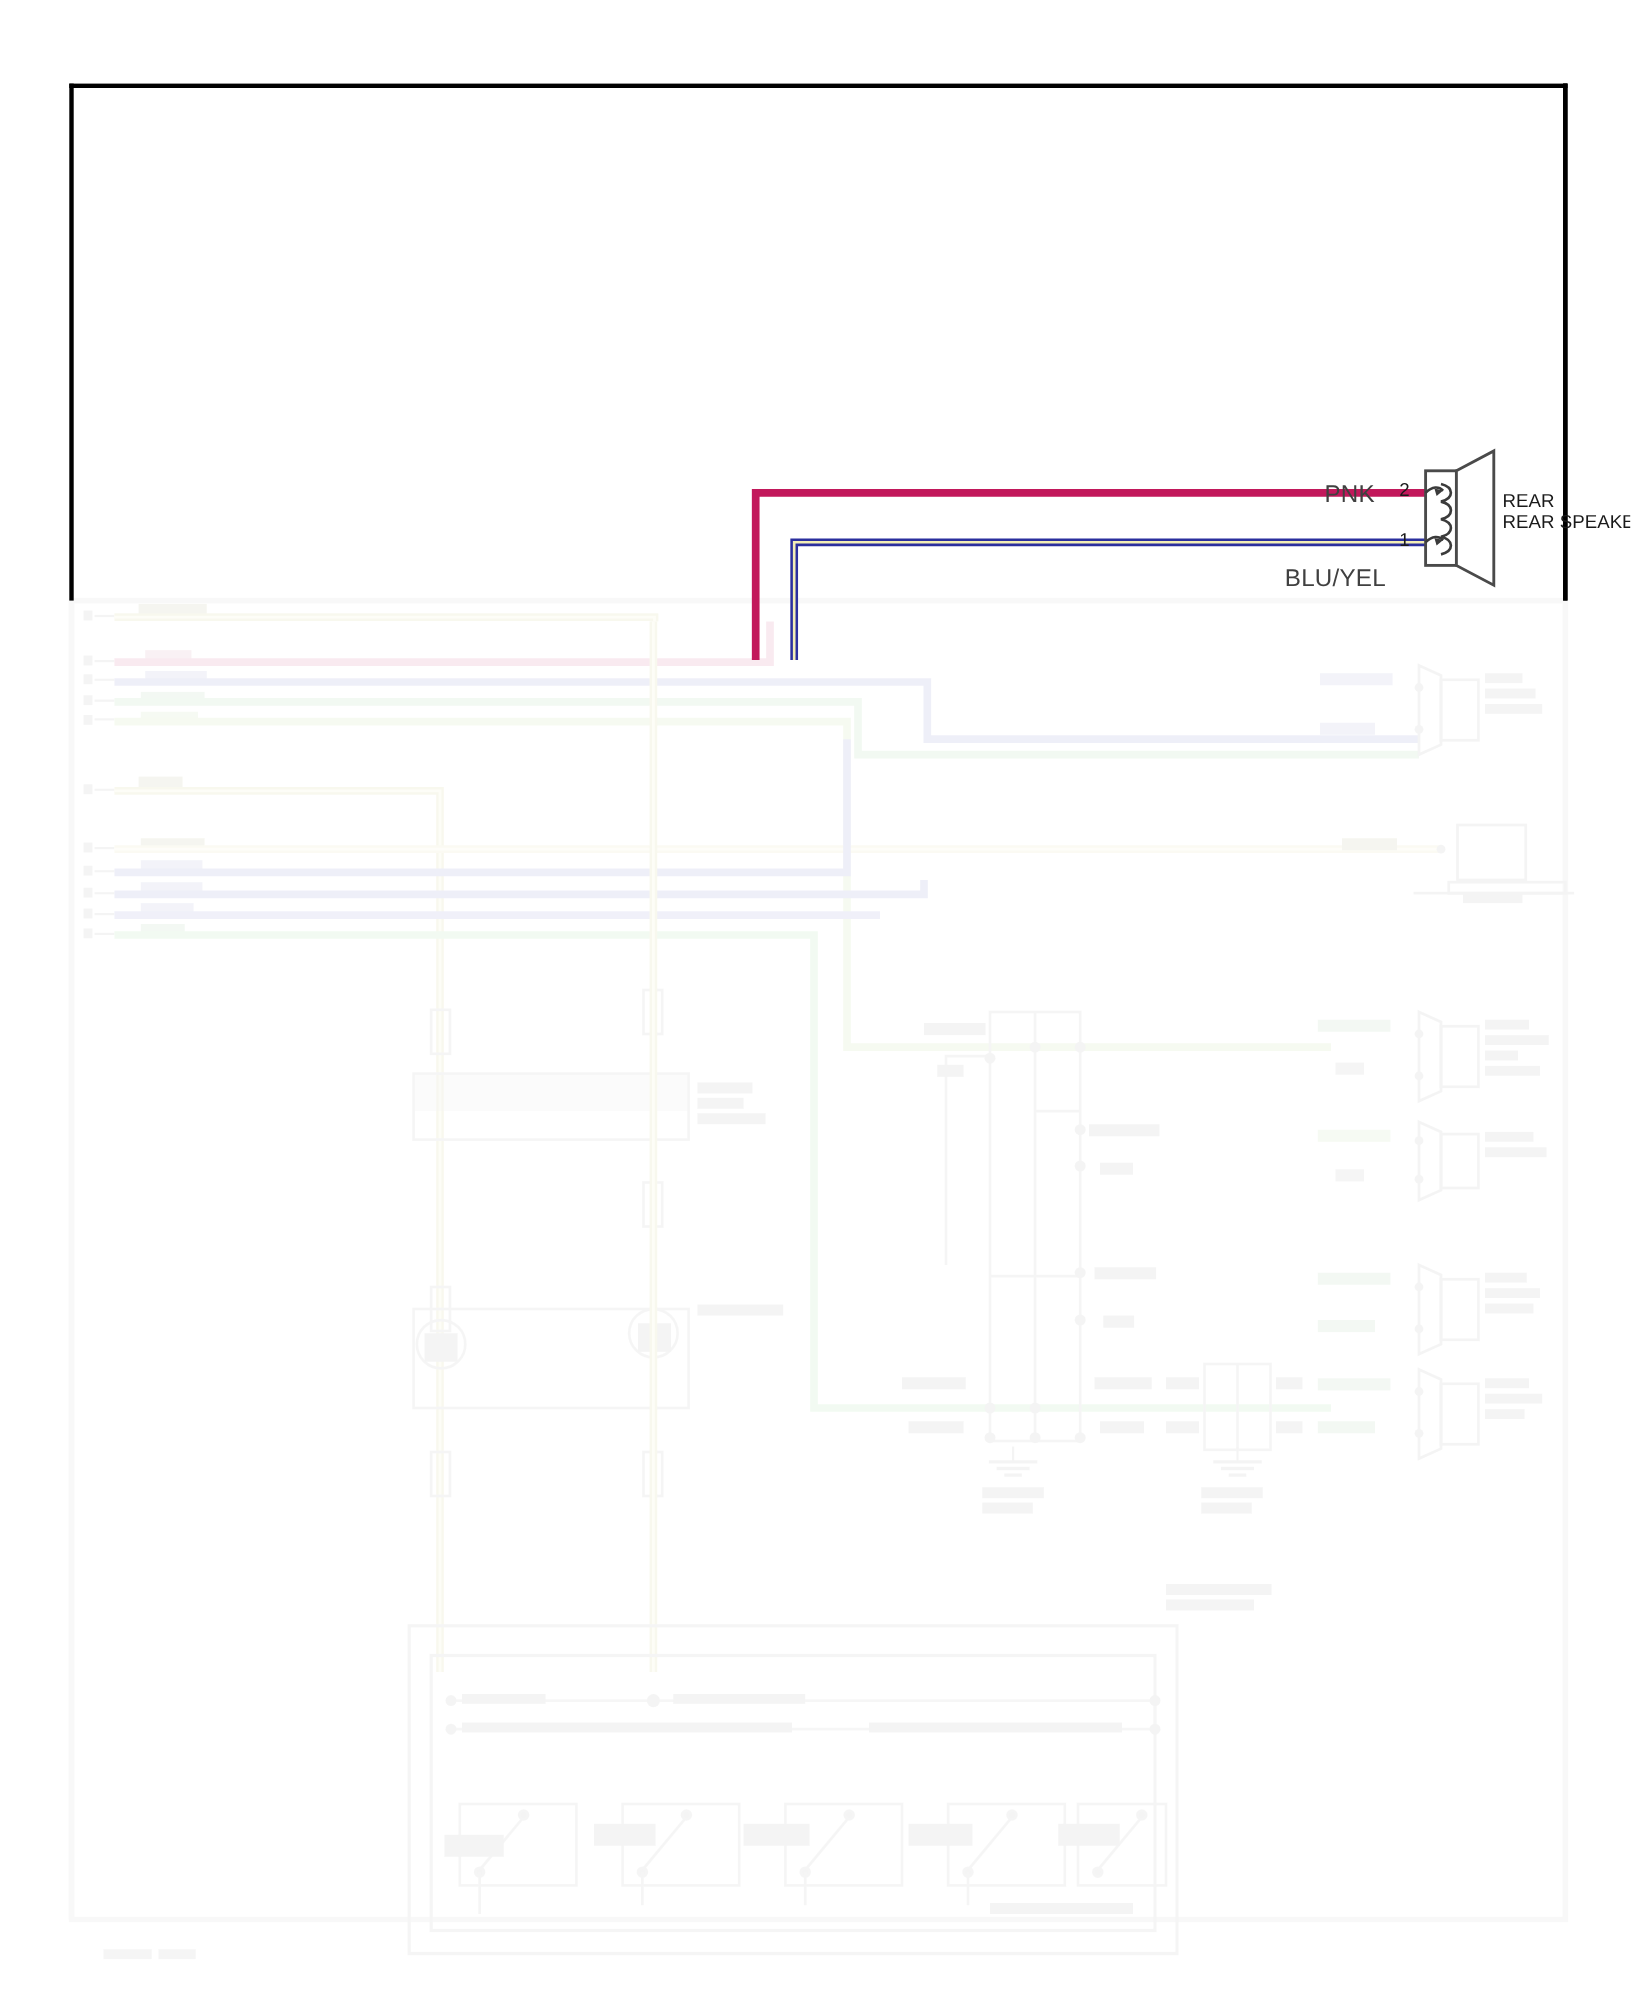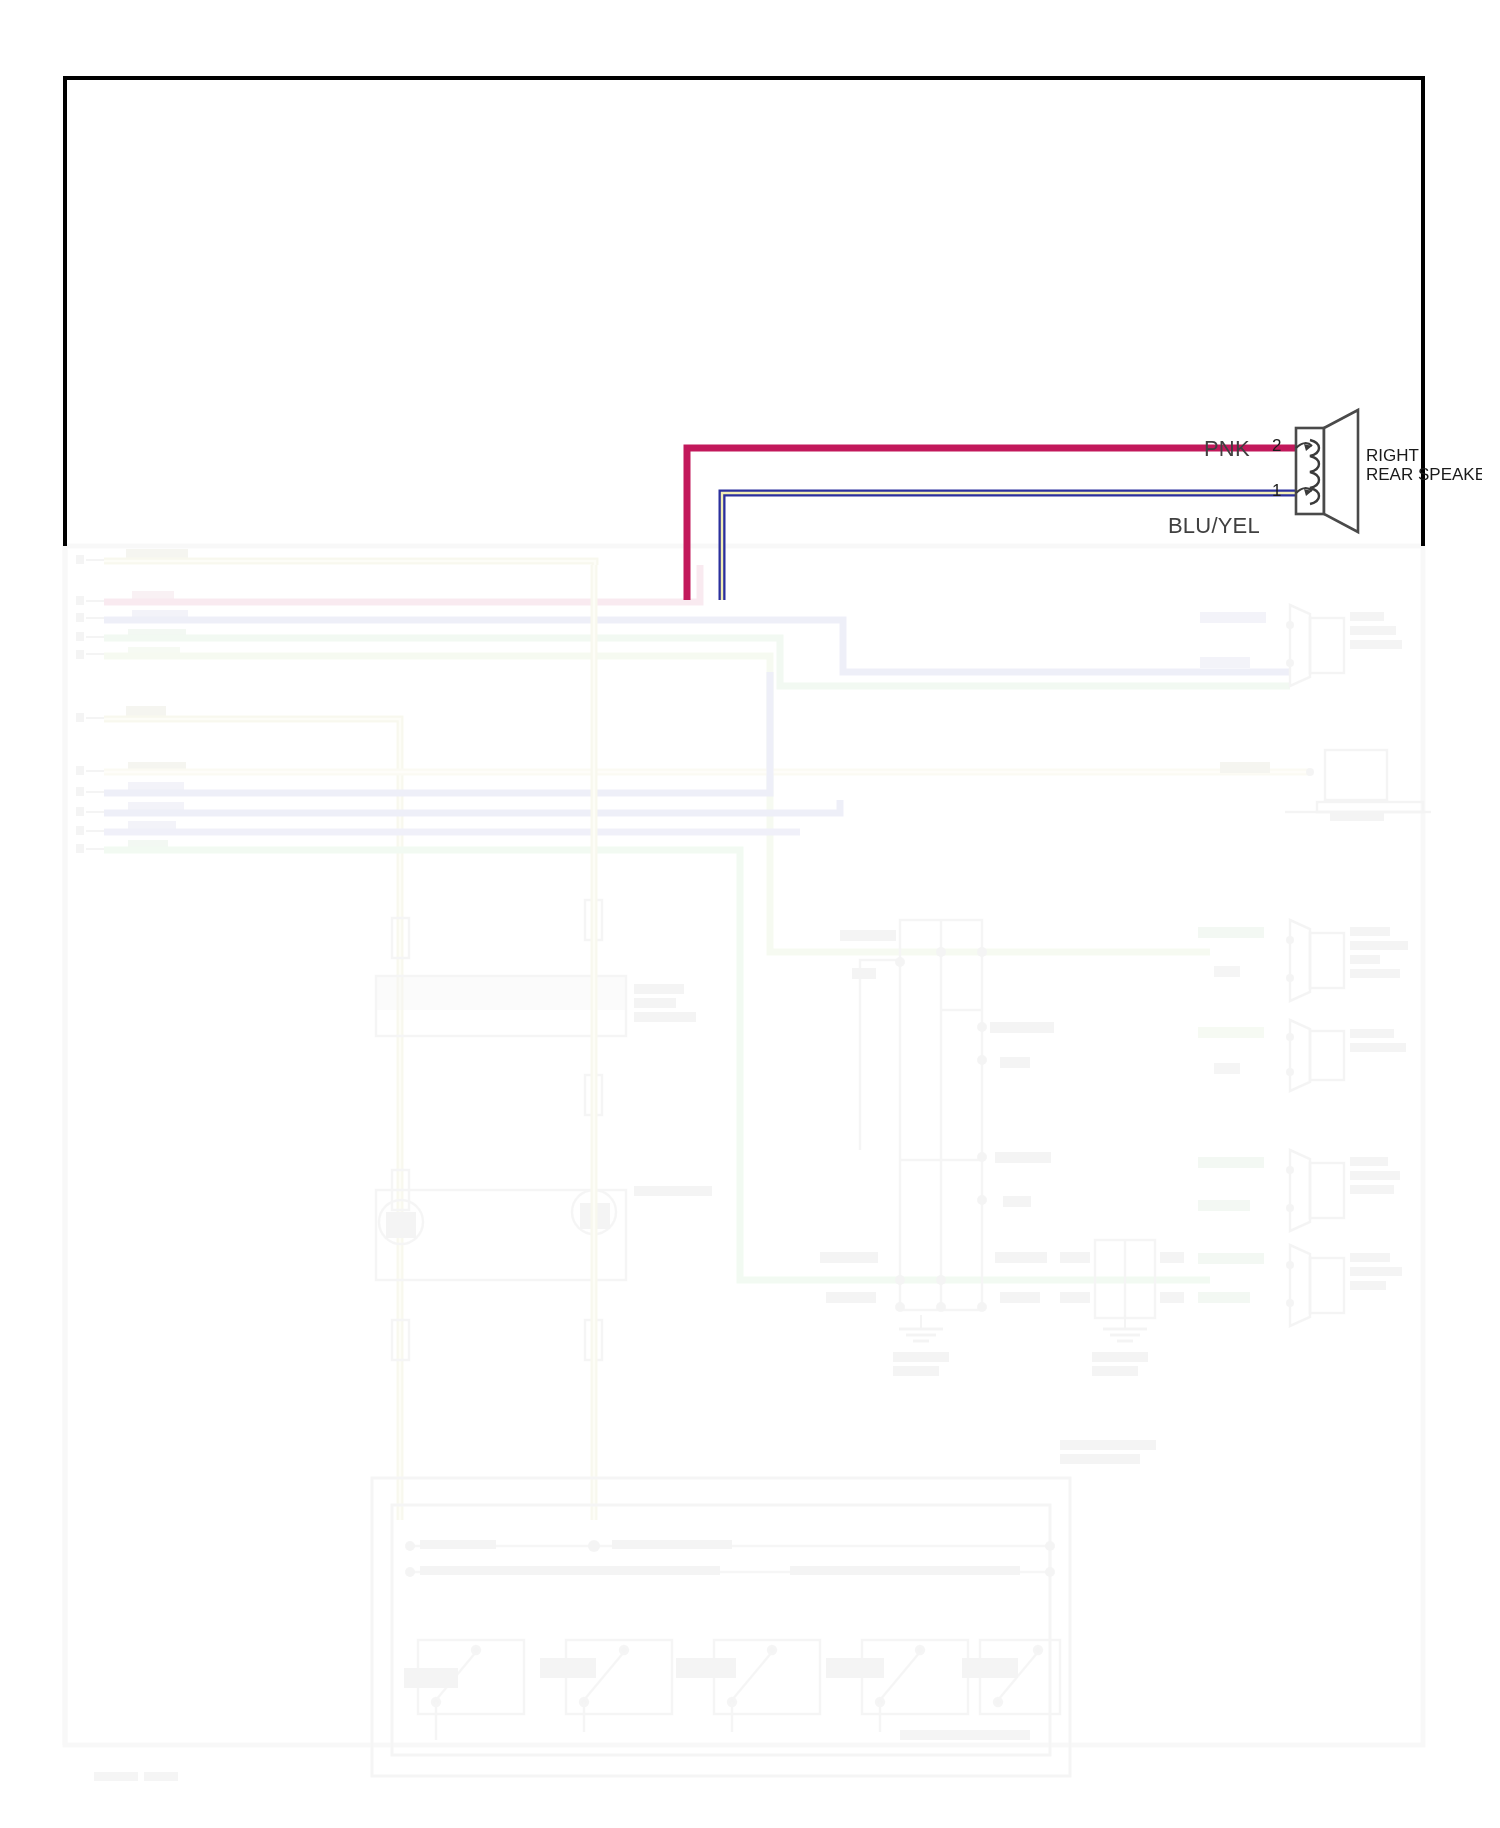--- a/index.html
+++ b/index.html
@@ -462,20 +462,20 @@
 
     <div class="wire-label" style="left:1204px; top:436px;">PNK</div>
 
     <div class="pin-label" style="left:1272px; top:436px;">2</div>
 
     <div class="wire-label" style="left:1168px; top:481px;margin-top:32px;">BLU/YEL</div>
 
     <div class="pin-label" style="left:1272px; top:481px;">1</div>
 
     <div class="comp-label" style="left:1366px; top:446px; width:116px; overflow:hidden;">
-      <div>RIGHT</div>
+      <div>REAR</div>
       <div>REAR SPEAKER</div>
     </div>
 
     <div class="sheet-footer" style="left:94px; top:1768px;"></div>
   </div>
 
 </div>
 
 </body></html>

